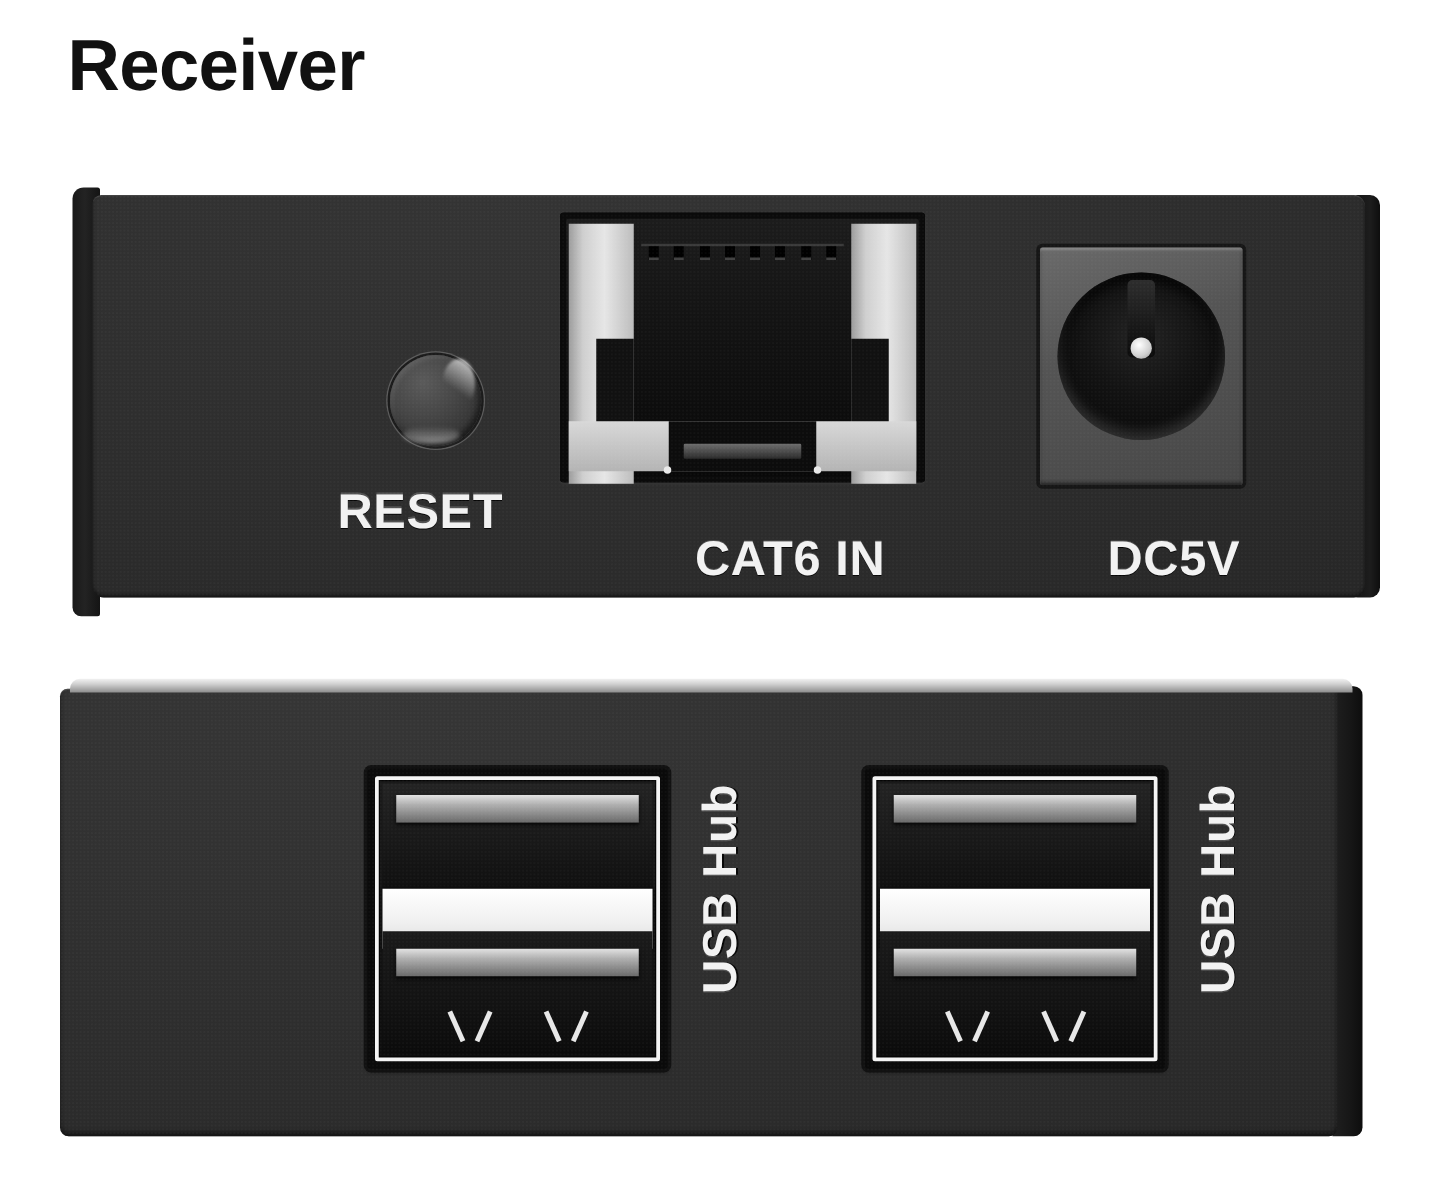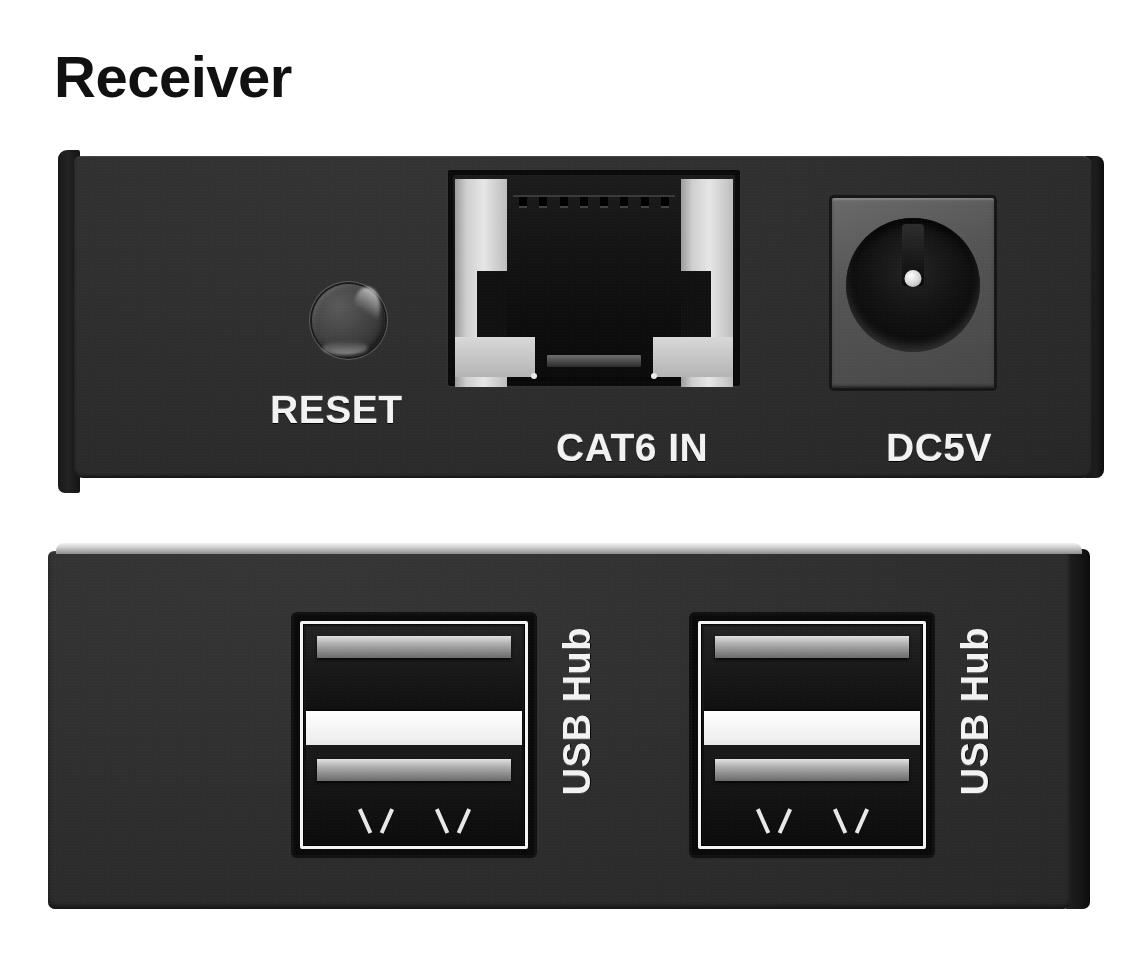--- a/index.html
+++ b/index.html
@@ -1,20 +1,20 @@
 <!DOCTYPE html>
 <html><head>
 <meta charset="utf-8">
 <style>
   html,body{margin:0;padding:0;background:#fff;}
   body{width:1146px;height:955px;position:relative;overflow:hidden;
        font-family:"Liberation Sans",sans-serif;-webkit-font-smoothing:antialiased;}
 
   
-  .title{position:absolute;left:54px;top:48px;font-size:58px;font-weight:700;
+  .title{position:absolute;left:54px;top:24px;font-size:58px;font-weight:700;
          color:#111;letter-spacing:-0.5px;line-height:1;}
 
   
   .dev-top{position:absolute;left:58px;top:148px;width:1046px;height:345px;}
 
   
   .top-side-left{position:absolute;left:0px;top:2px;width:22px;height:343px;
       background:linear-gradient(90deg,#191919 0%,#232323 45%,#141414 100%);
       border-radius:9px 2px 2px 7px;}
   

